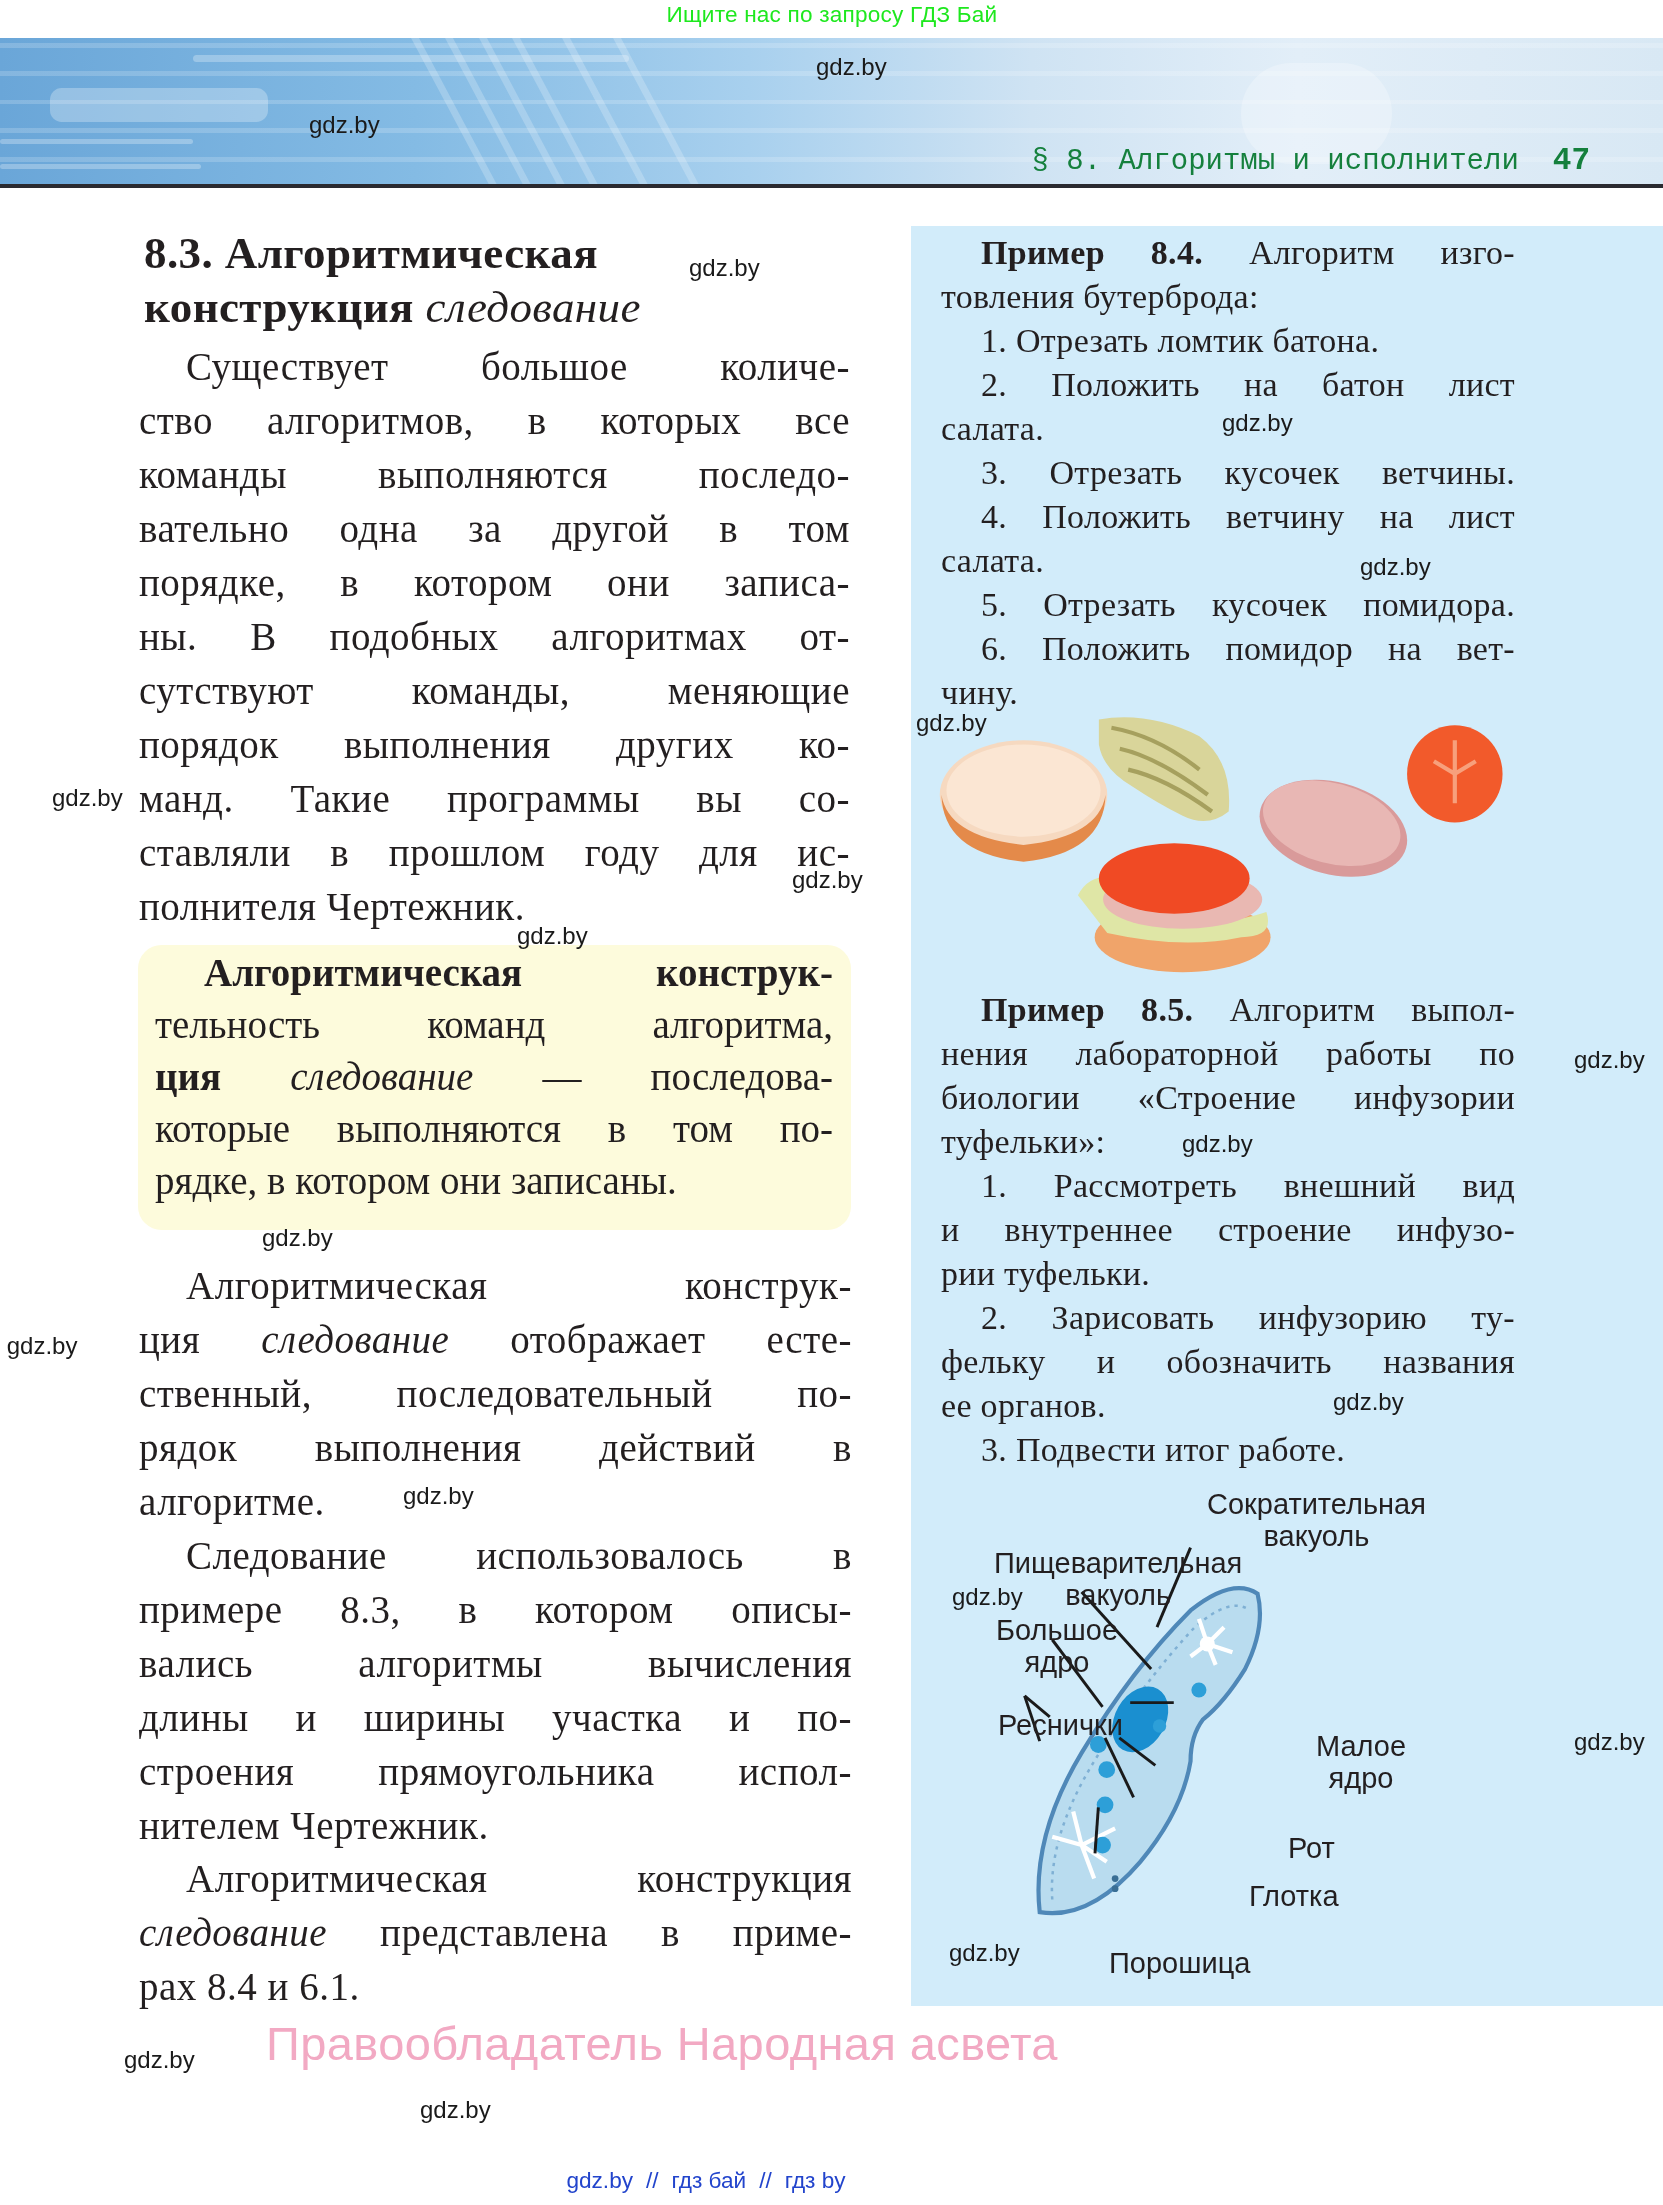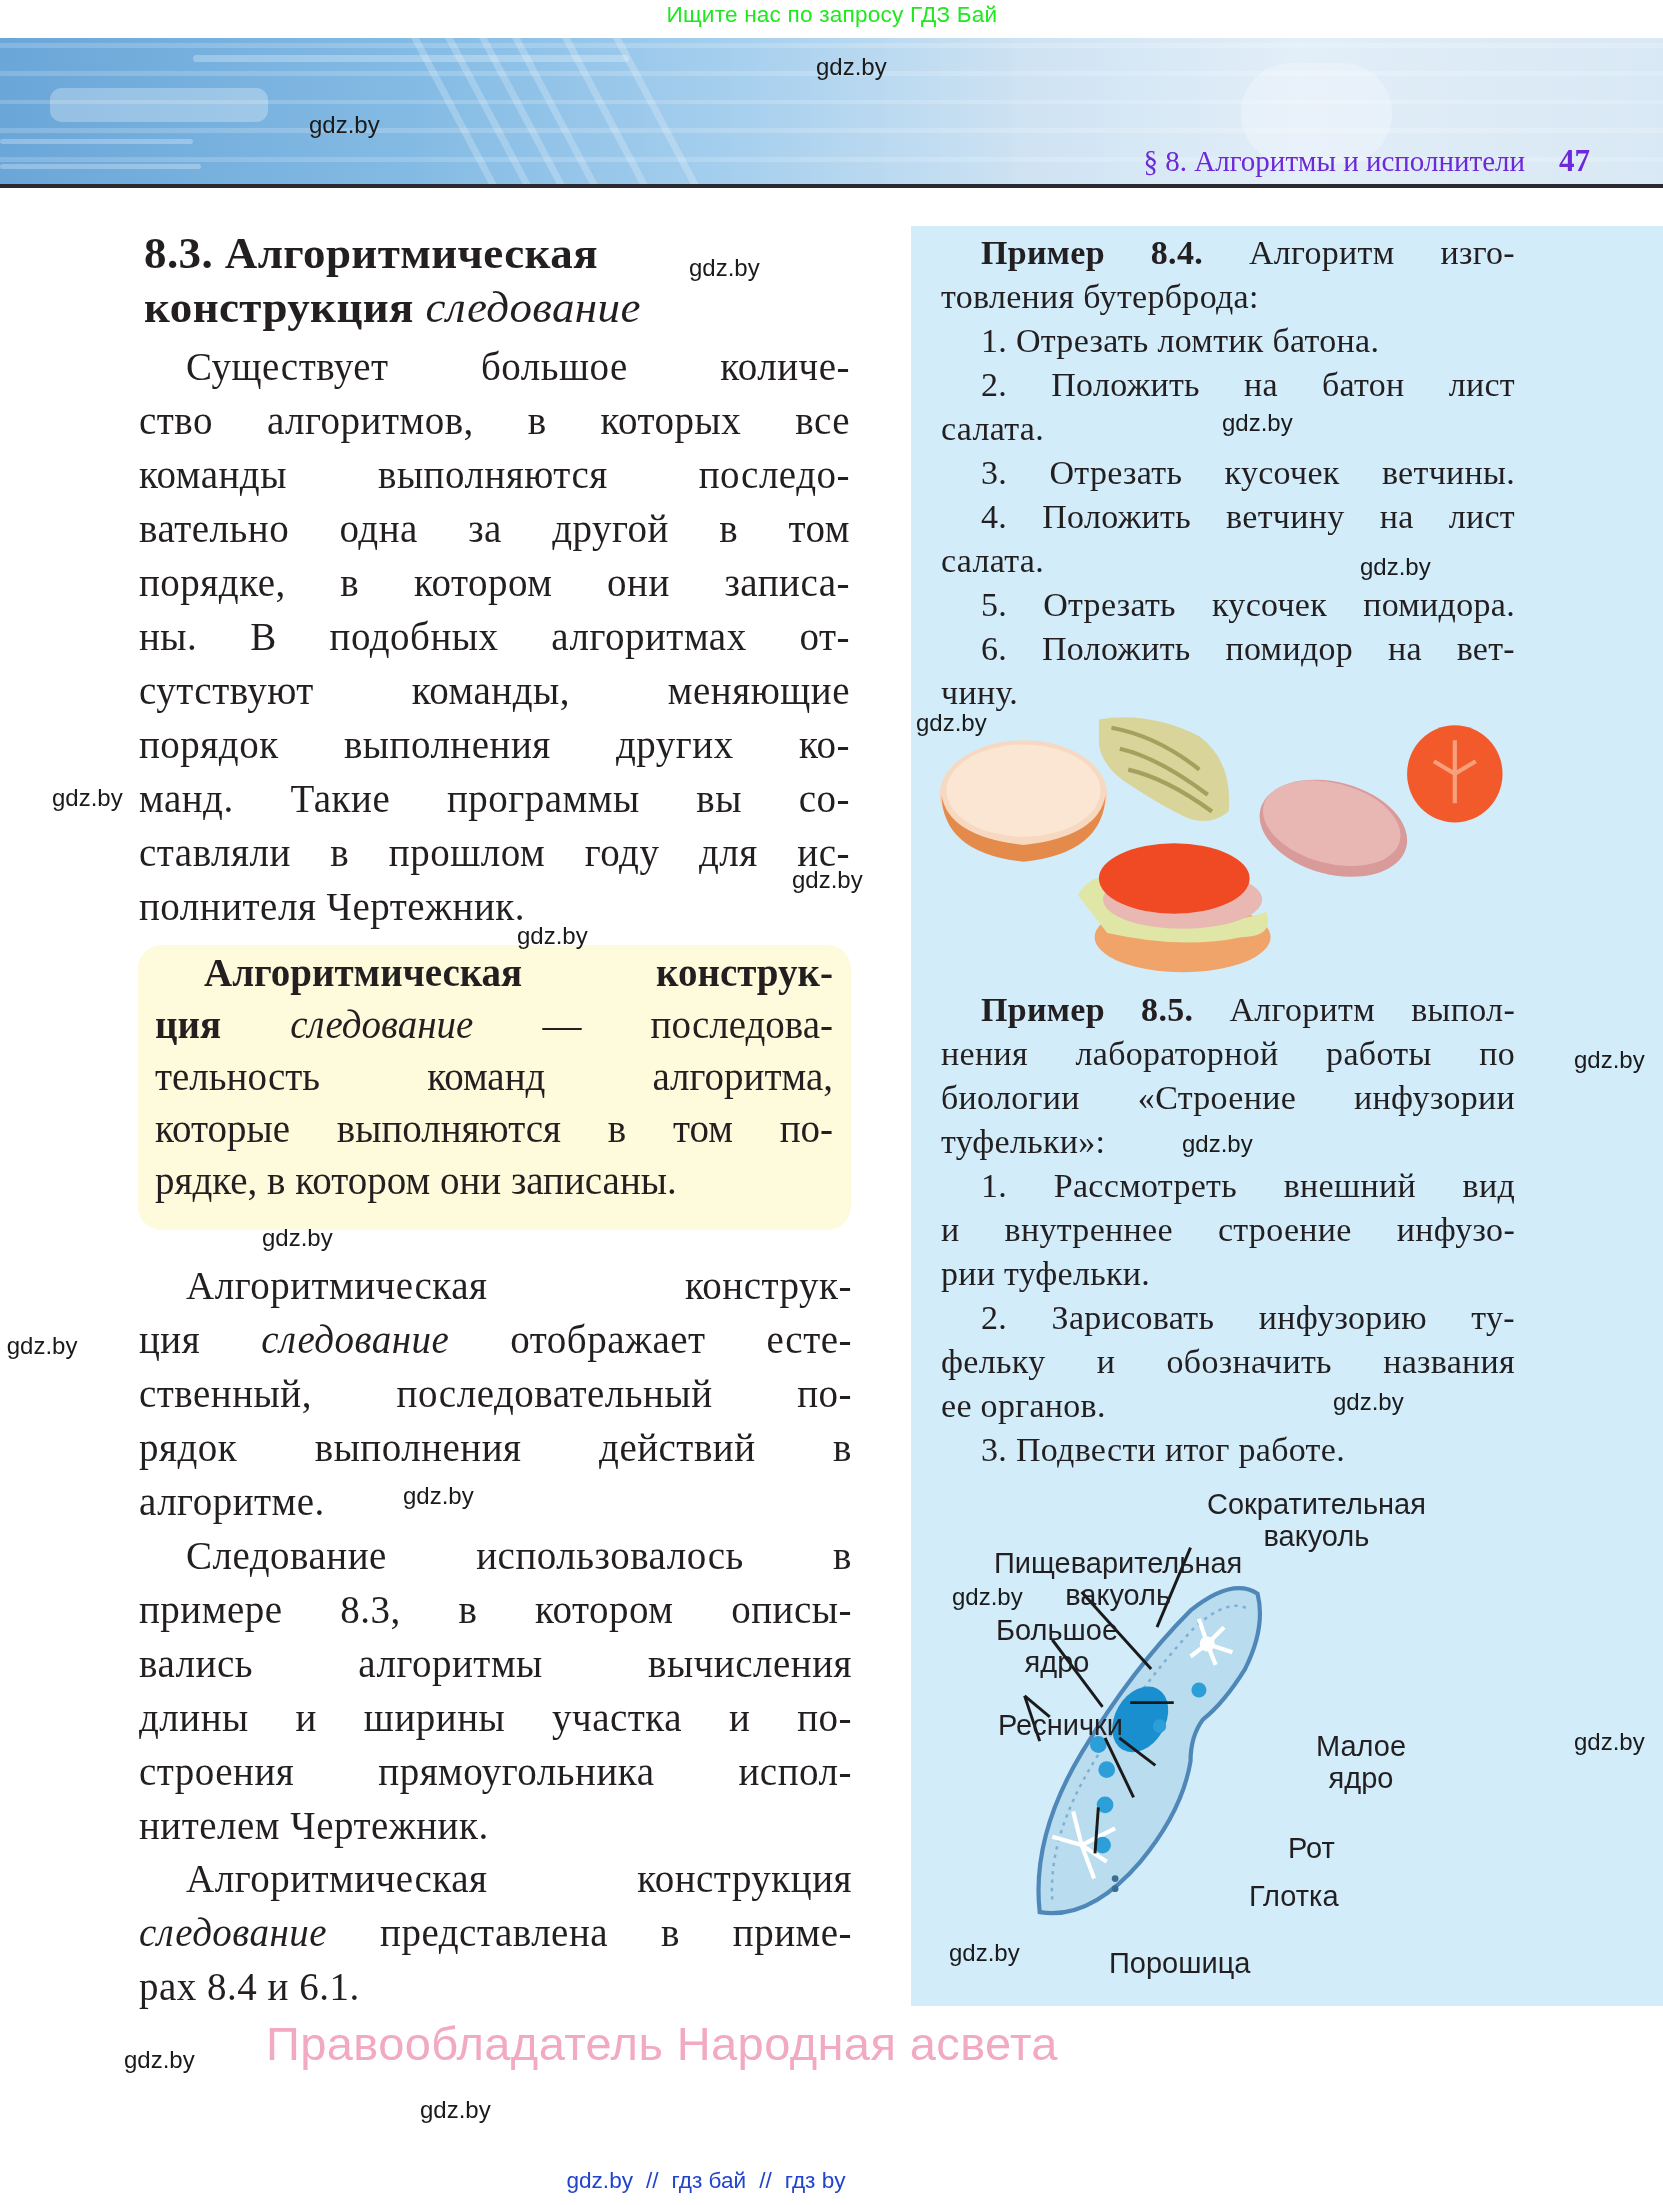--- a/index.html
+++ b/index.html
@@ -31,22 +31,22 @@
     }
     .header-band .diag {
       position: absolute; width: 6.7px; height: 218px; background: rgba(255,255,255,0.22);
       transform: rotate(-28deg); transform-origin: top left;
     }
     .header-rule {
       position: absolute; left: 0; top: 184px; width: 1664px; height: 4.2px; background: #2a2a30;
     }
     .running-head {
       position: absolute; right: 74px; top: 143px;
-      font-family: Liberation Serif, serif;
-      font-size: 29px; color: #6d28d9; white-space: nowrap;
+      font-family: Liberation Mono, monospace;
+      font-size: 29px; color: #15803d; white-space: nowrap;
     }
     .running-head .page-no { font-weight: bold; margin-left: 34px; font-size: 31px; }
 
     
     .left-col { position: absolute; left: 138px; top: 220px; width: 713px; }
     .section-title {
       font-weight: bold; font-size: 45px; line-height: 54px; margin: 6px; letter-spacing: 0.4px;
     }
     .section-title i { font-weight: normal; font-style: italic; }
     .para {
@@ -143,22 +143,22 @@
     <span class="line">порядок выполнения других ко-</span>
     <span class="line">манд. Такие программы вы со-</span>
     <span class="line">ставляли в прошлом году для ис-</span>
     <span class="line last">полнителя Чертежник.</span>
   </div>
 </div>
 
 <div class="callout">
   <div class="callout-text">
     <span class="line" style="padding-left:49px;"><b>Алгоритмическая конструк-</b></span>
+    <span class="line">тельность команд алгоритма,</span>
     <span class="line"><b>ция </b><i>следование</i><span> — последова-</span></span>
-    <span class="line">тельность команд алгоритма,</span>
     <span class="line">которые выполняются в том по-</span>
     <span class="line last">рядке, в котором они записаны.</span>
   </div>
 </div>
 
 <div class="para abs" style="left:138px; top:1258px; width:713px;">
   <span class="line indent">Алгоритмическая конструк-</span>
   <span class="line"><span>ция </span><i>следование</i><span> отображает есте-</span></span>
   <span class="line">ственный, последовательный по-</span>
   <span class="line">рядок выполнения действий в</span>

